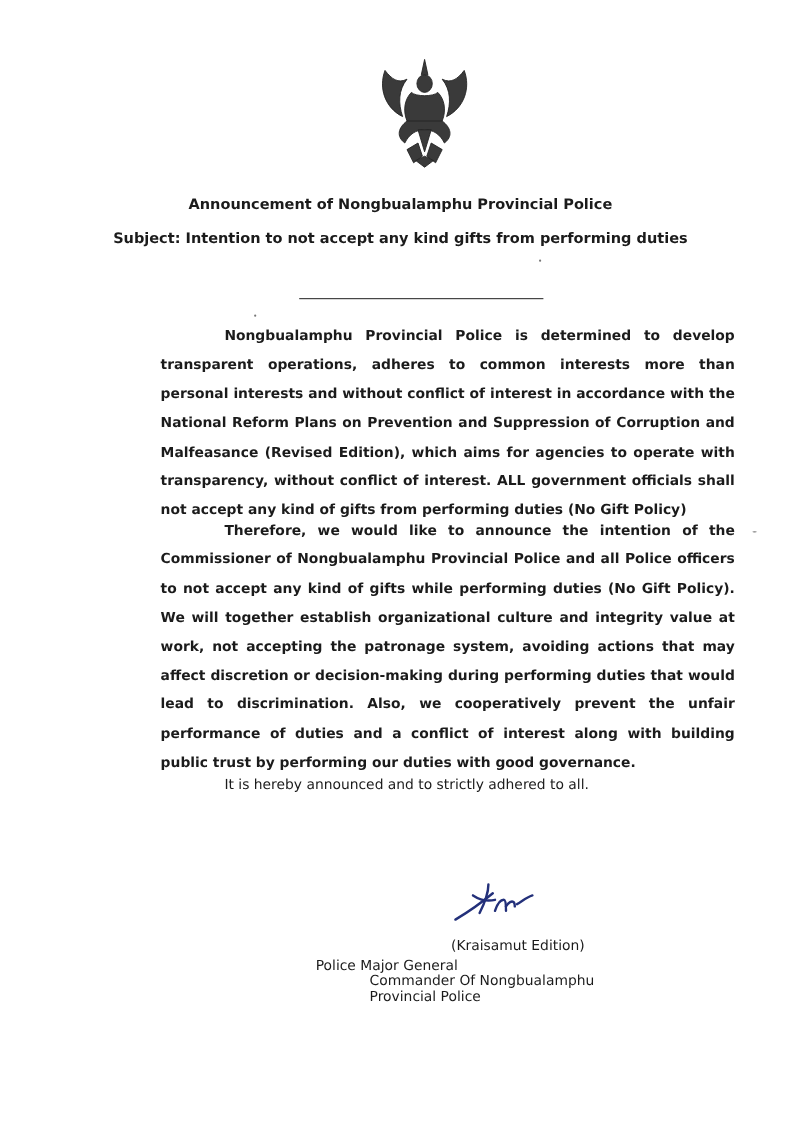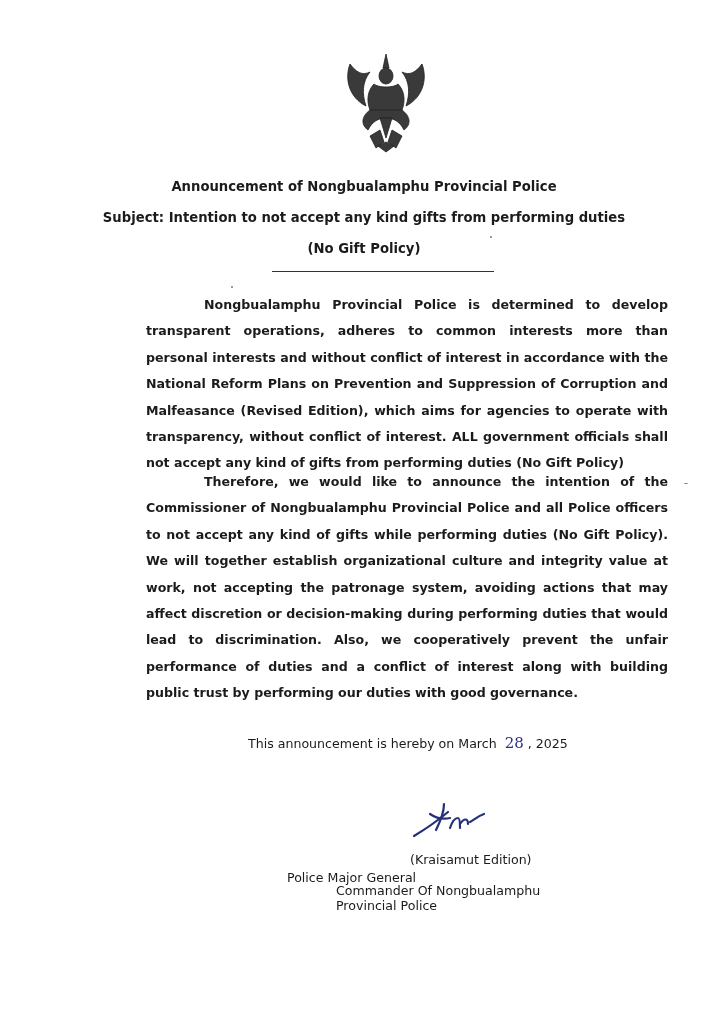--- a/index.html
+++ b/index.html
@@ -44,30 +44,26 @@
       <path d="M30 60 C22 66 20 74 28 80 C32 72 38 68 46 68 C54 68 60 72 64 80 C72 74 70 66 62 60 Z"></path>
       <path d="M40 68 L46 88 L52 68 Z"></path>
       <path d="M30 86 L40 80 L44 92 L36 98 Z"></path>
       <path d="M62 86 L52 80 L48 92 L56 98 Z"></path>
       <path d="M38 96 L46 102 L54 96 L46 92 Z"></path>
     </g>
   </svg>
 
   <div class="title-block title">Announcement of Nongbualamphu Provincial Police</div>
   <div class="title-block subject">Subject: Intention to not accept any kind gifts from performing duties</div>
-  <div class="title-block policy">(No Gift Policy)</div>
   <div class="rule"></div>
 
   <p class="para p1" style="margin:0">Nongbualamphu Provincial Police is determined to develop transparent operations, adheres to common interests more than personal interests and without conflict of interest in accordance with the National Reform Plans on Prevention and Suppression of Corruption and Malfeasance (Revised Edition), which aims for agencies to operate with transparency, without conflict of interest. ALL government officials shall not accept any kind of gifts from performing duties (No Gift Policy)</p>
   <p class="para p2" style="margin:0">Therefore, we would like to announce the intention of the Commissioner of Nongbualamphu Provincial Police and all Police officers to not accept any kind of gifts while performing duties (No Gift Policy). We will together establish organizational culture and integrity value at work, not accepting the patronage system, avoiding actions that may affect discretion or decision-making during performing duties that would lead to discrimination. Also, we cooperatively prevent the unfair performance of duties and a conflict of interest along with building public trust by performing our duties with good governance.</p>
 
-  <div class="closing2">
-    <span>This announcement is hereby on March</span>
-    <span class="handwritten-day">28</span><span>, 2025</span>
-  </div>
+  <div class="closing1">It is hereby announced and to strictly adhered to all.</div>
 
   <div class="rank">Police Major General</div>
   <svg class="signature" viewBox="0 0 90 40">
     <g fill="none" stroke="#23307a" stroke-width="2.2" stroke-linecap="round" stroke-linejoin="round">
       <path d="M4 36 C14 30 26 22 38 12"></path>
       <path d="M20 14 C26 18 32 20 40 18"></path>
       <path d="M34 4 C34 12 30 22 26 30"></path>
       <path d="M40 28 C42 22 44 18 48 18 C50 18 50 24 50 28"></path>
       <path d="M50 24 C54 18 58 18 58 24"></path>
       <path d="M60 22 C64 20 68 16 74 14"></path>

